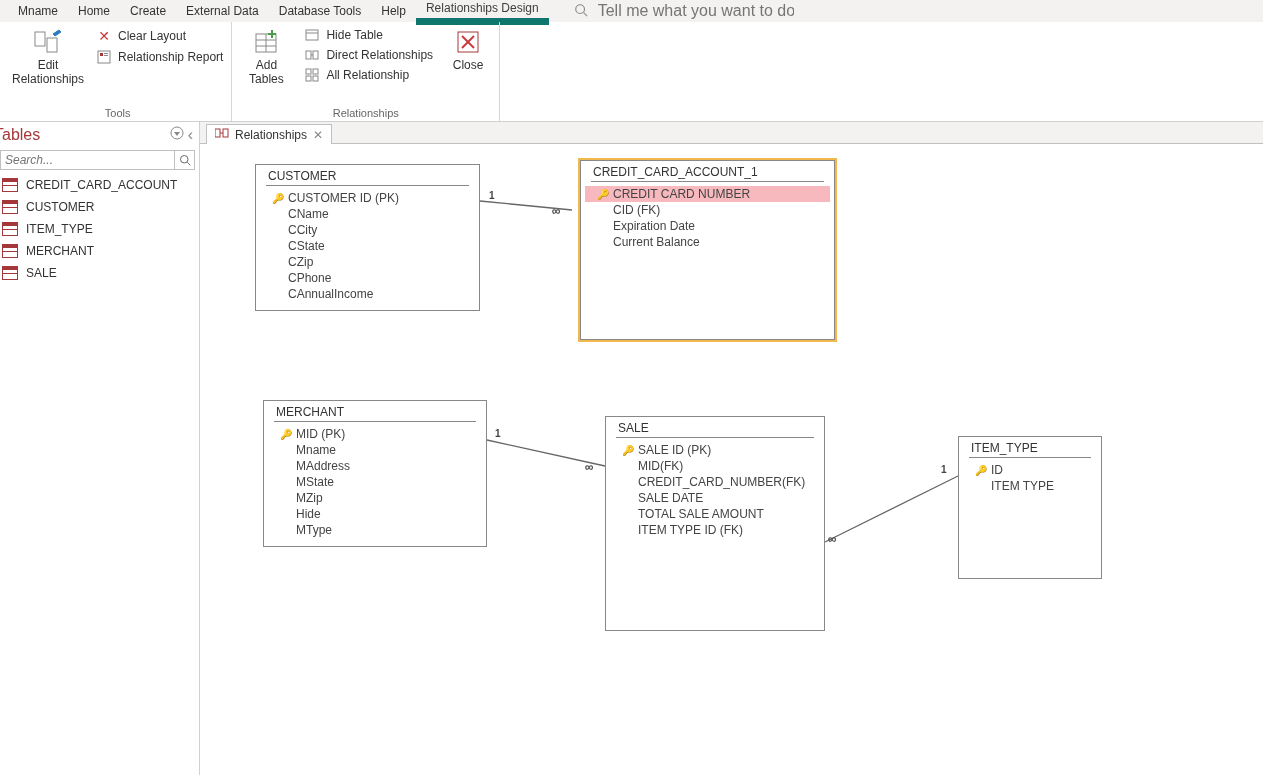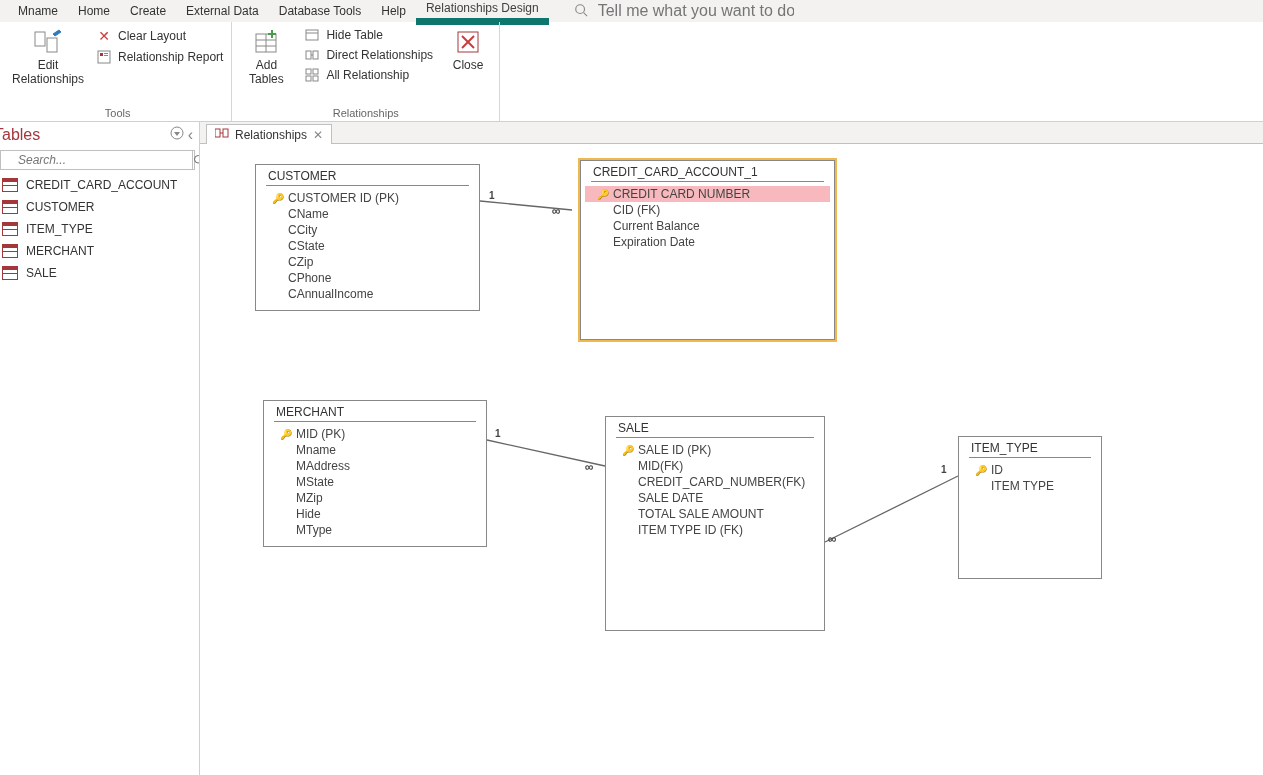--- a/index.html
+++ b/index.html
@@ -113,21 +113,21 @@
   }
   .nav-hdr-icons { display:flex; gap:4px; align-items:center; }
   .nav-search {
     display: flex;
     align-items: center;
     border: 1px solid #c0c0c0;
     margin: 2px 4px 4px 0;
   }
   .nav-search input {
     flex: 1; border: none; outline: none;
-    font-size: 12px; padding: 2px 17px;
+    font-size: 12px; padding: 2px 4px;
     font-family: inherit;
     color: #888; font-style: italic;
   }
   .nav-search .search-btn {
     width: 20px; text-align:center; border-left: 1px solid #c0c0c0;
     display:flex; align-items:center; justify-content:center; height:18px;
   }
   .nav-list .nav-item {
     display: flex; gap: 8px; align-items: center;
     padding: 4px 4px 4px 2px;
@@ -446,25 +446,25 @@
           <div class="field hl">
               <span class="key">🔑</span>
               <span>CREDIT CARD NUMBER</span>
             </div>
           <div class="field">
               <span class="key"></span>
               <span>CID (FK)</span>
             </div>
           <div class="field">
               <span class="key"></span>
+              <span>Expiration Date</span>
+            </div>
+          <div class="field">
+              <span class="key"></span>
               <span>Current Balance</span>
-            </div>
-          <div class="field">
-              <span class="key"></span>
-              <span>Expiration Date</span>
             </div>
         </div>
       </div>
 
       <div class="entity" style="left:63px; top:256px; width:224px;">
         <div class="title">MERCHANT</div>
         <div class="title-underline"></div>
         <div class="fields">
           <div class="field">
               <span class="key">🔑</span>

